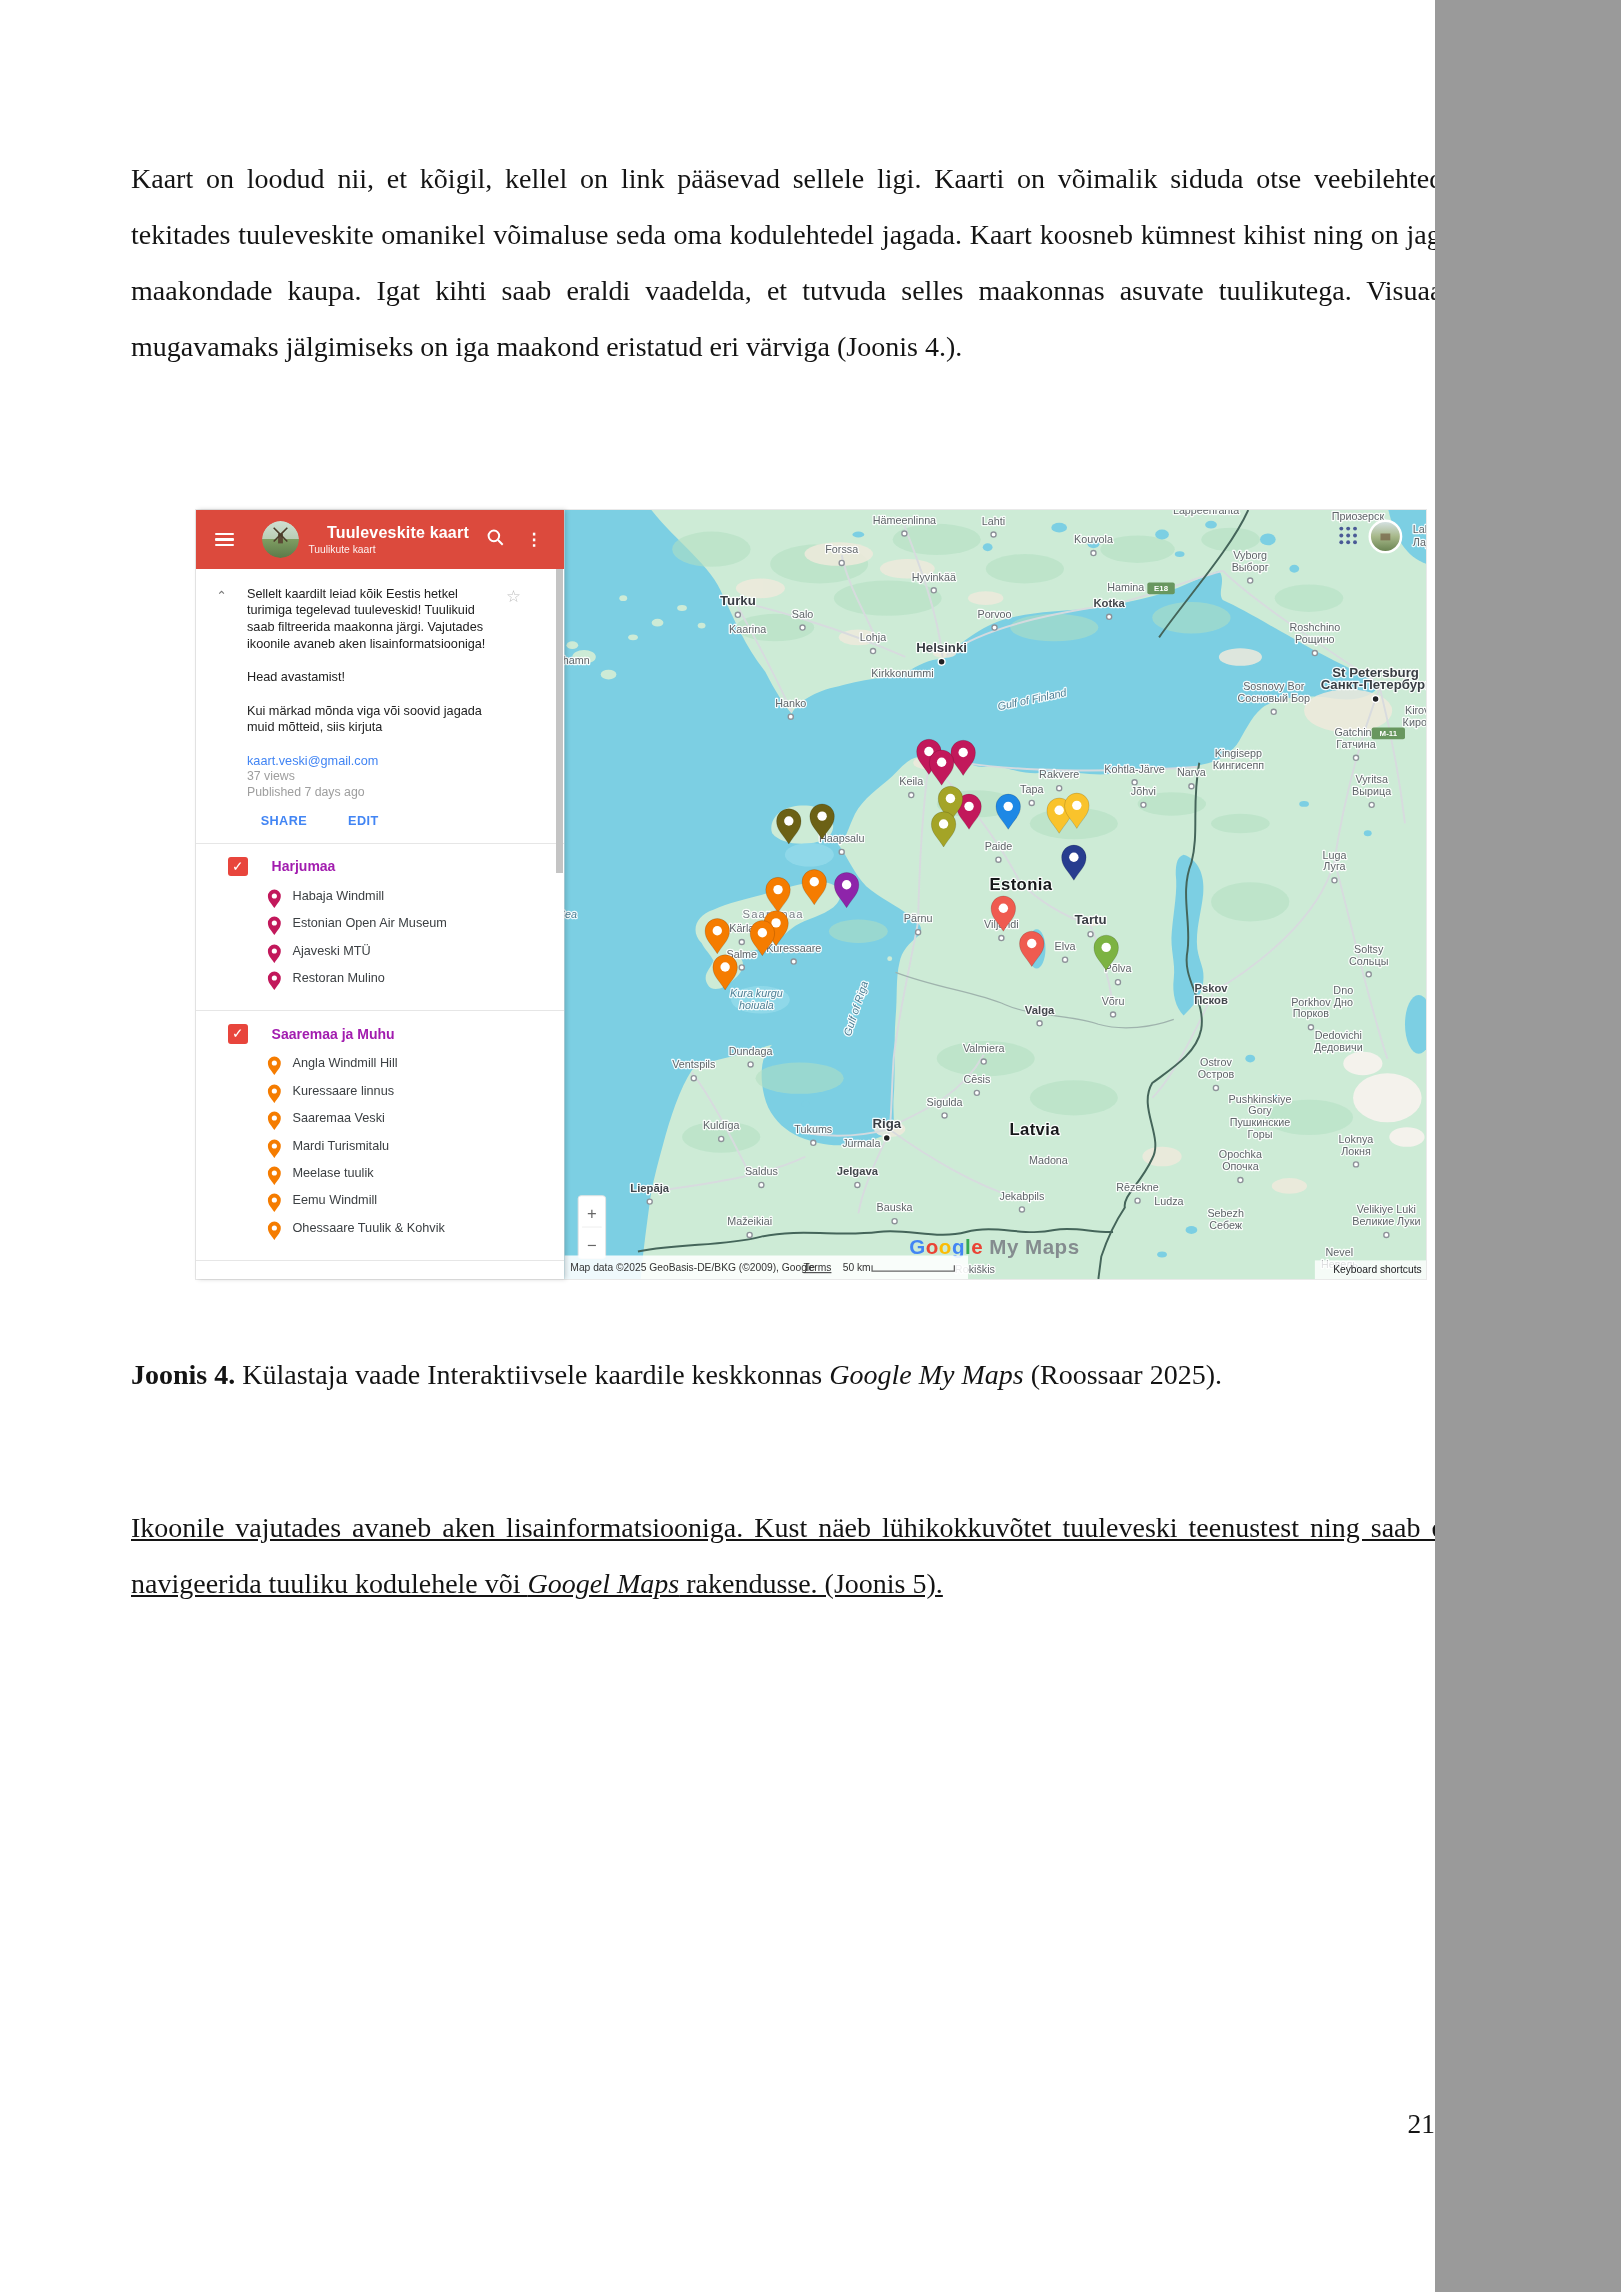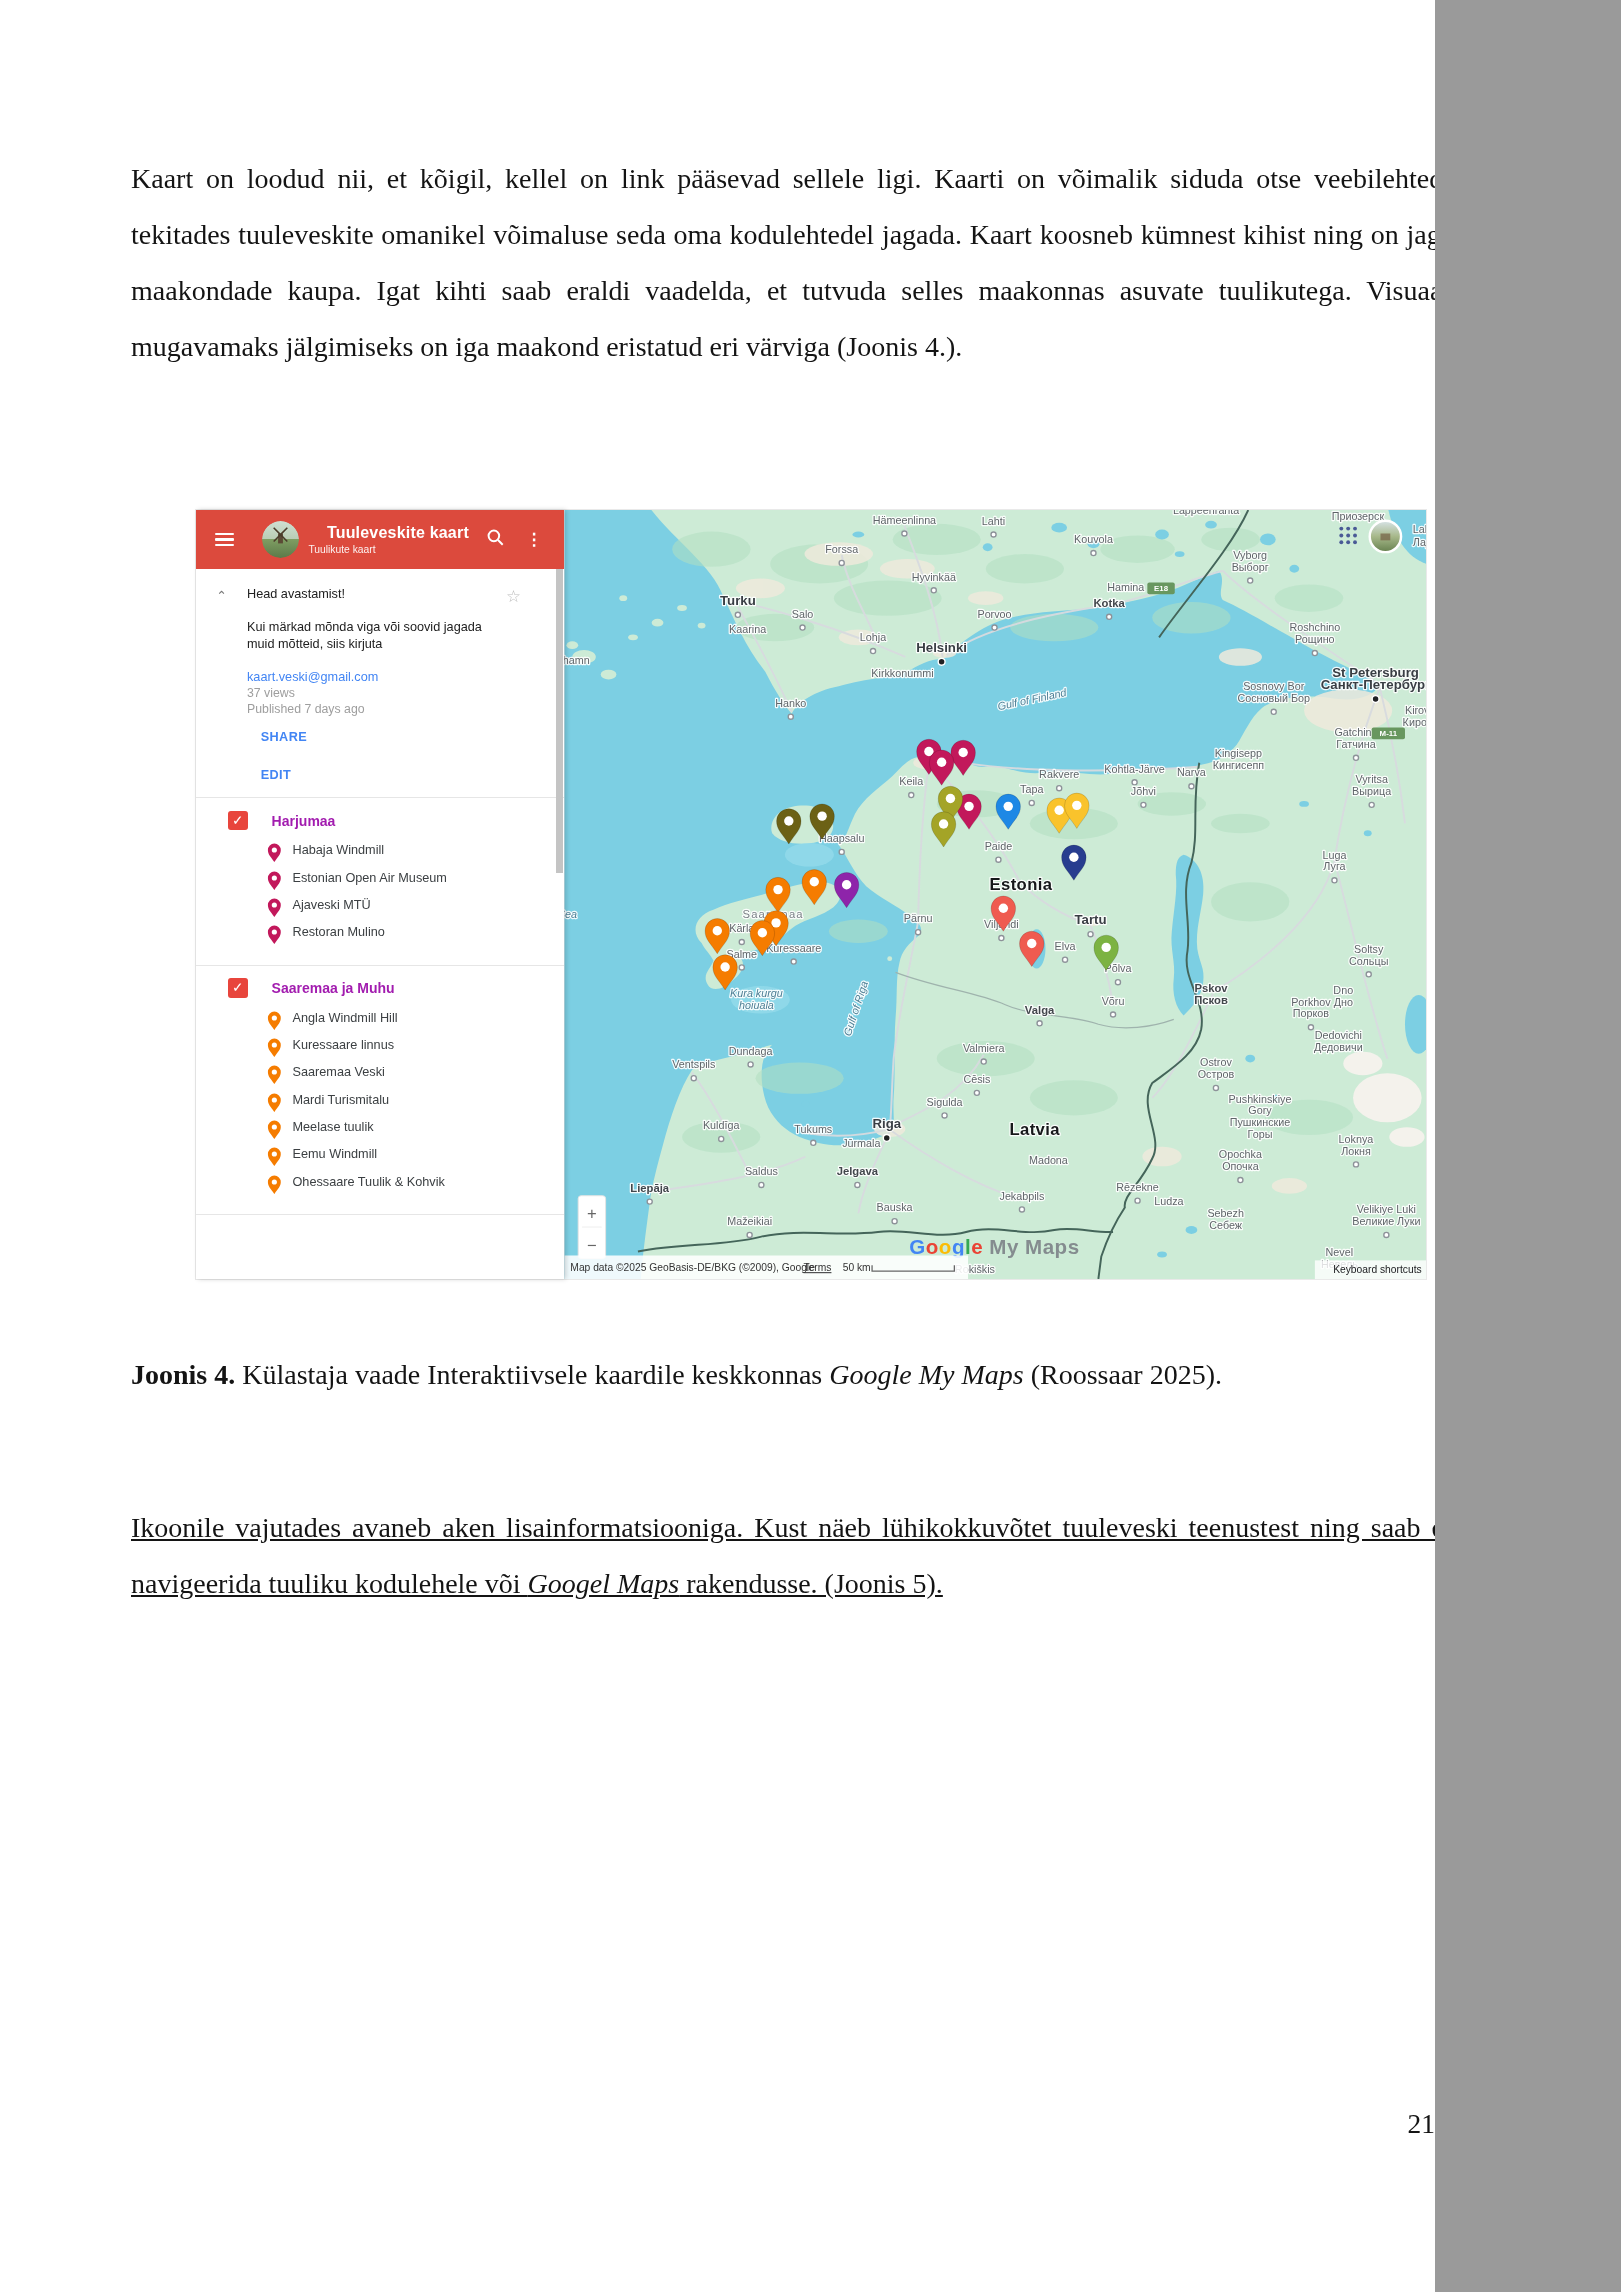--- a/index.html
+++ b/index.html
@@ -30,21 +30,21 @@
   .hd-ic{color:#fff;margin-right:21.6px;}
   .sb-body{position:relative;flex:1;overflow:hidden;font-size:12.7px;color:#212121;}
   .scrollthumb{position:absolute;top:0;right:1px;width:6.9px;height:304px;background:#c4c4c4;}
   .desc-row{display:flex;padding:16.7px 9.8px 0 0;}
   .chev{width:51px;text-align:center;color:#757575;font-size:12.7px;padding-top:2px;cursor:pointer;}
   .desc-col{width:247px;line-height:16.7px;color:#212121;}
   .desc-col p{margin:0 0 16.7px 0;}
   .star{width:39px;text-align:center;color:#bdbdbd;font-size:16.7px;cursor:pointer;}
   .email{color:#4285F4;cursor:pointer;}
   .meta{color:#9e9e9e;font-size:12.3px;line-height:15.7px;margin-top:0;}
-  .btn-row{display:flex;gap:21px;margin:11.8px 0 0 13.7px;flex-direction:column;}
+  .btn-row{display:flex;gap:41px;margin:11.8px 0 0 13.7px;}
   .tbtn{color:#4285F4;font-weight:700;font-size:12.7px;letter-spacing:0.4px;cursor:pointer;}
   .divider{height:1px;background:#e6e6e6;margin-top:13.7px;}
   .sec-head{display:flex;align-items:center;height:45px;padding-left:32px;}
   .cbx{width:19.6px;height:19.6px;border-radius:2.9px;background:#E8453C;color:#fff;font-size:13.7px;
        line-height:19.6px;text-align:center;cursor:pointer;flex:0 0 19.6px;}
   .sec-name{margin-left:24px;font-size:14px;font-weight:700;color:#a21caf;}
   .sec-item{display:flex;align-items:flex-start;height:27.4px;padding-left:71px;cursor:pointer;}
   .sec-item svg{flex:0 0 14.7px;}
   .sec-item span{margin-left:10.8px;font-size:12.7px;color:#3c4043;}
   .sec-pad{height:11.8px;}
@@ -107,20 +107,21 @@
             </svg>
         </div>
         <div class="hd-ic" style="font-size:16.7px;font-weight:700;">⋮</div>
       </div>
 
       <div class="sb-body">
         <div class="desc-row">
           <div class="chev">⌃</div>
           <div class="desc-col">
             <div id="desc-paras">
+                <p>Sellelt kaardilt leiad kõik Eestis hetkel turimiga tegelevad tuuleveskid! Tuulikuid saab filtreerida maakonna järgi. Vajutades ikoonile avaneb aken lisainformatsiooniga!</p>
                 <p>Head avastamist!</p>
                 <p>Kui märkad mõnda viga või soovid jagada muid mõtteid, siis kirjuta</p>
               </div>
             <div class="email">kaart.veski@gmail.com</div>
             <div class="meta">37 views</div>
             <div class="meta" style="margin-top:0;">Published 7 days ago</div>
             <div class="btn-row">
               <span class="tbtn">SHARE</span>
               <span class="tbtn">EDIT</span>
             </div>

